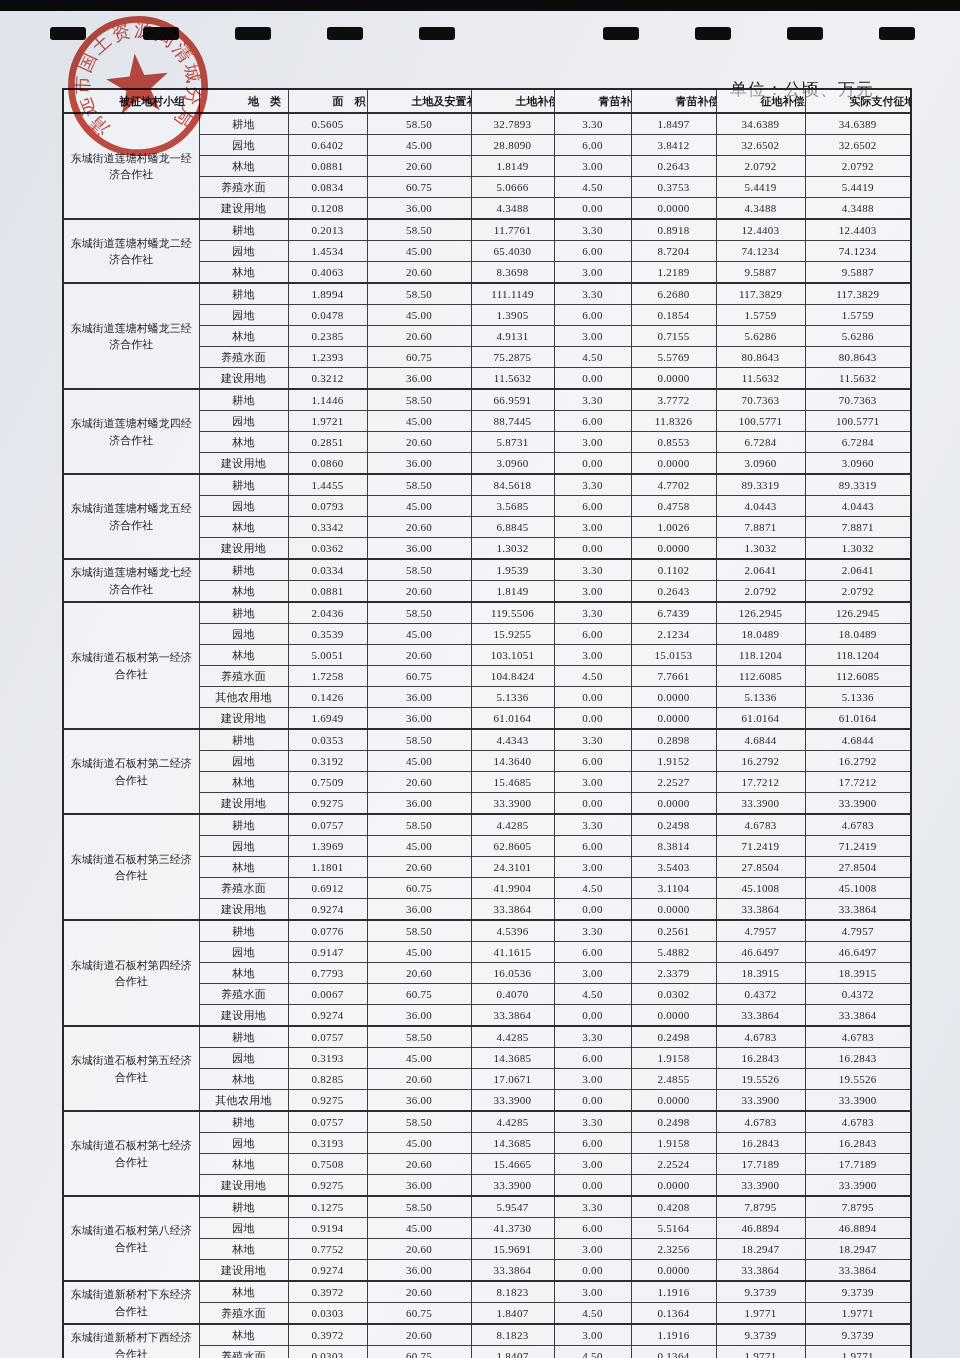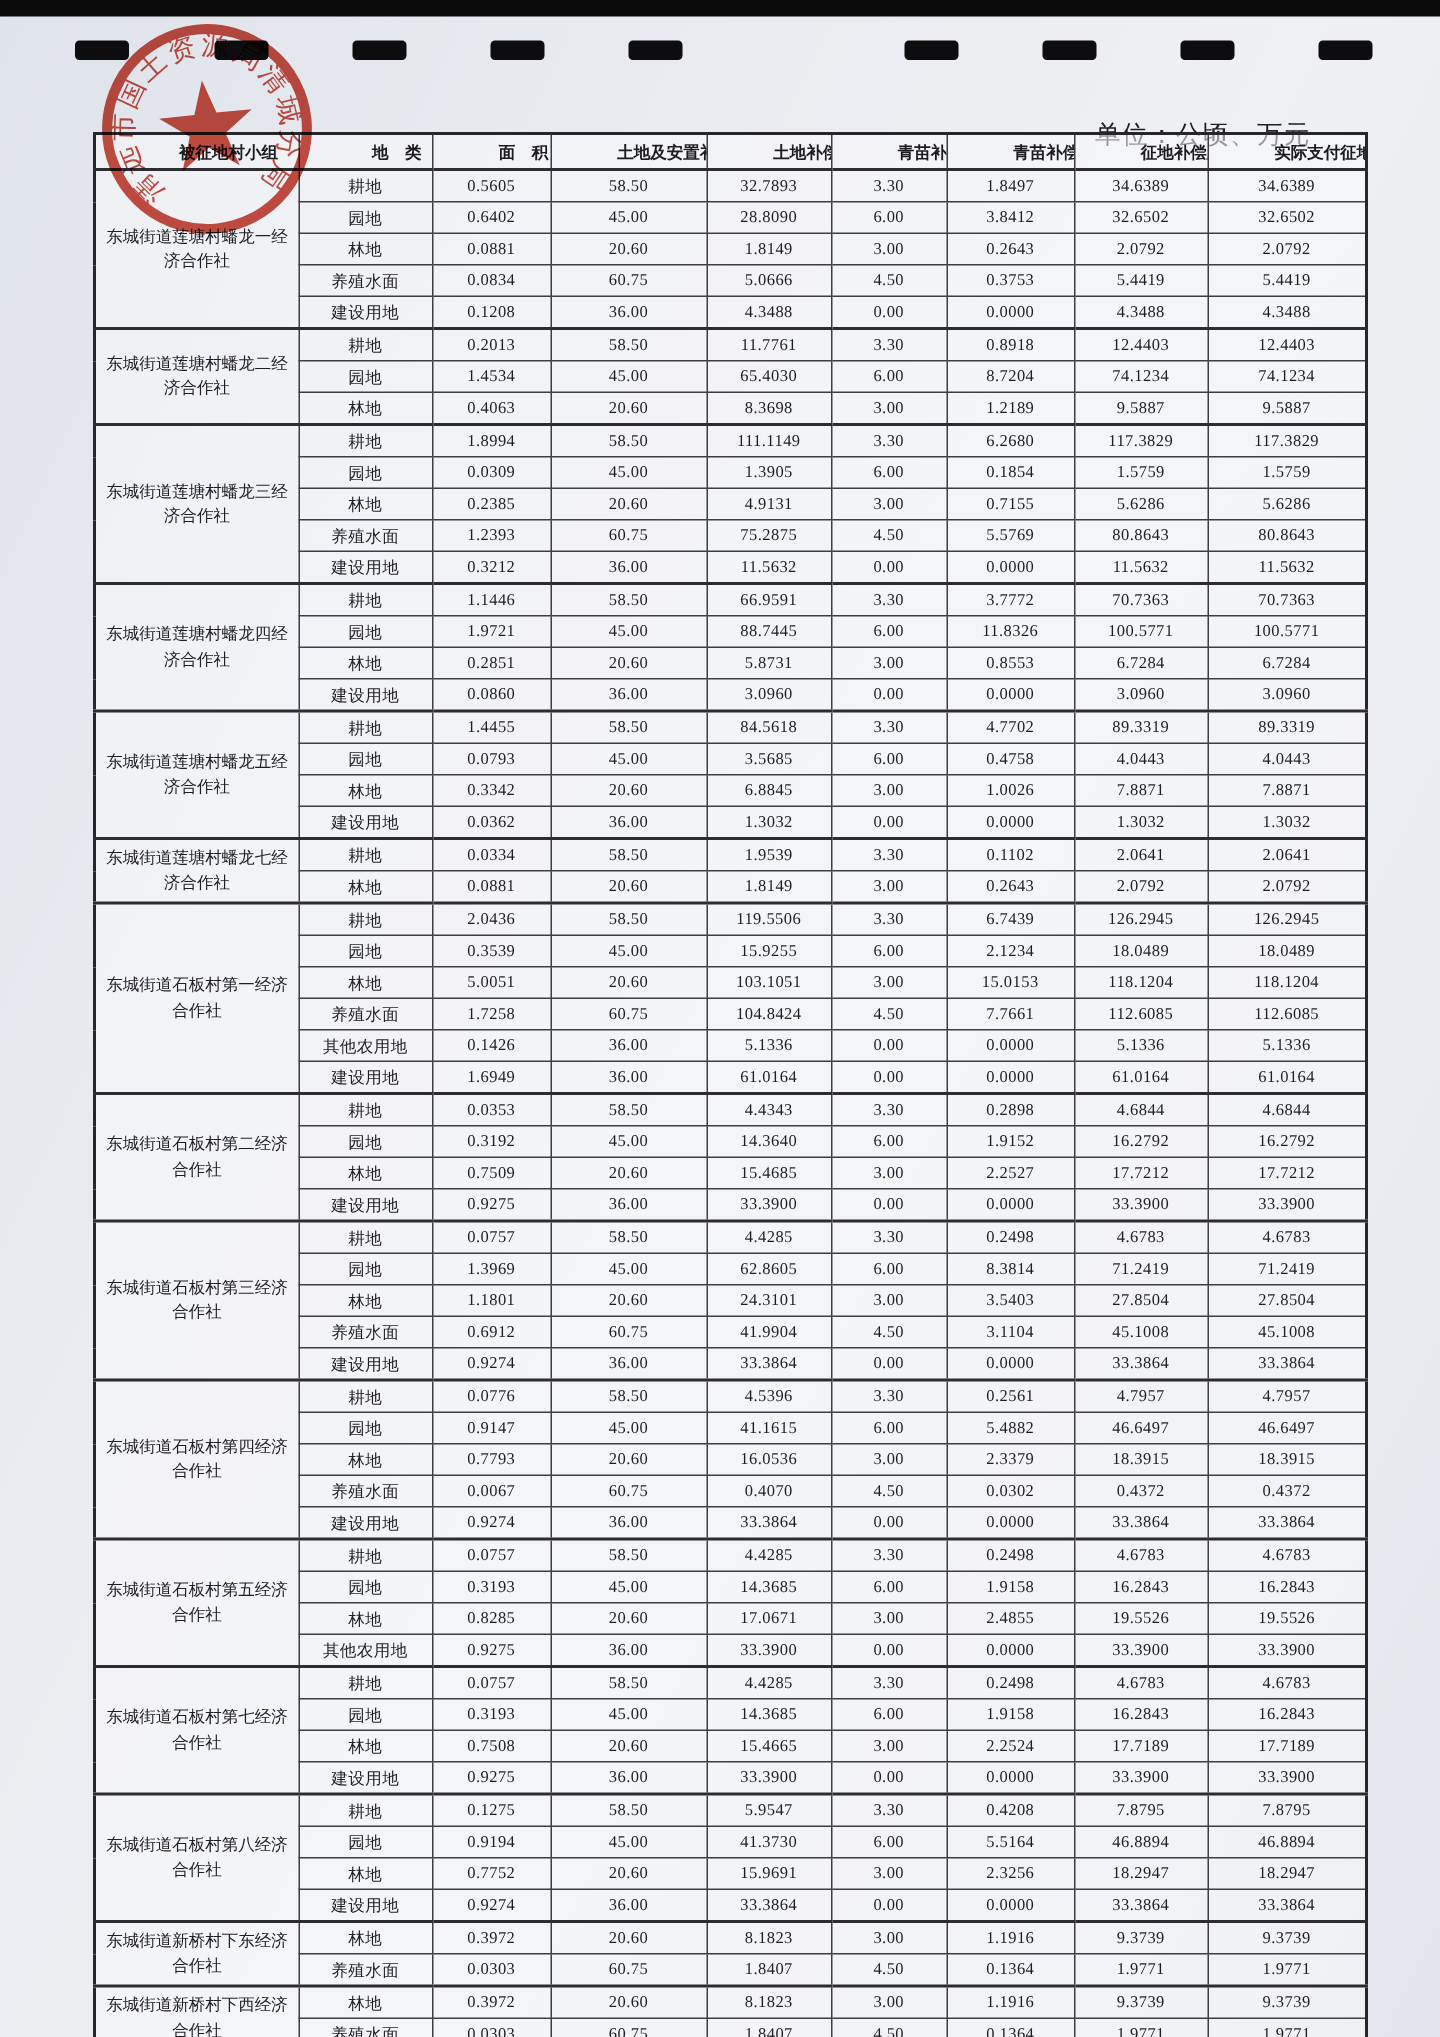--- a/index.html
+++ b/index.html
@@ -170,21 +170,21 @@
           <td>1.8994</td>
           <td>58.50</td>
           <td>111.1149</td>
           <td>3.30</td>
           <td>6.2680</td>
           <td>117.3829</td>
           <td>117.3829</td>
         </tr>
         <tr>
           <td>园地</td>
-          <td>0.0309</td>
+          <td>0.0478</td>
           <td>45.00</td>
           <td>1.3905</td>
           <td>6.00</td>
           <td>0.1854</td>
           <td>1.5759</td>
           <td>1.5759</td>
         </tr>
         <tr>
           <td>林地</td>
           <td>0.2385</td>

